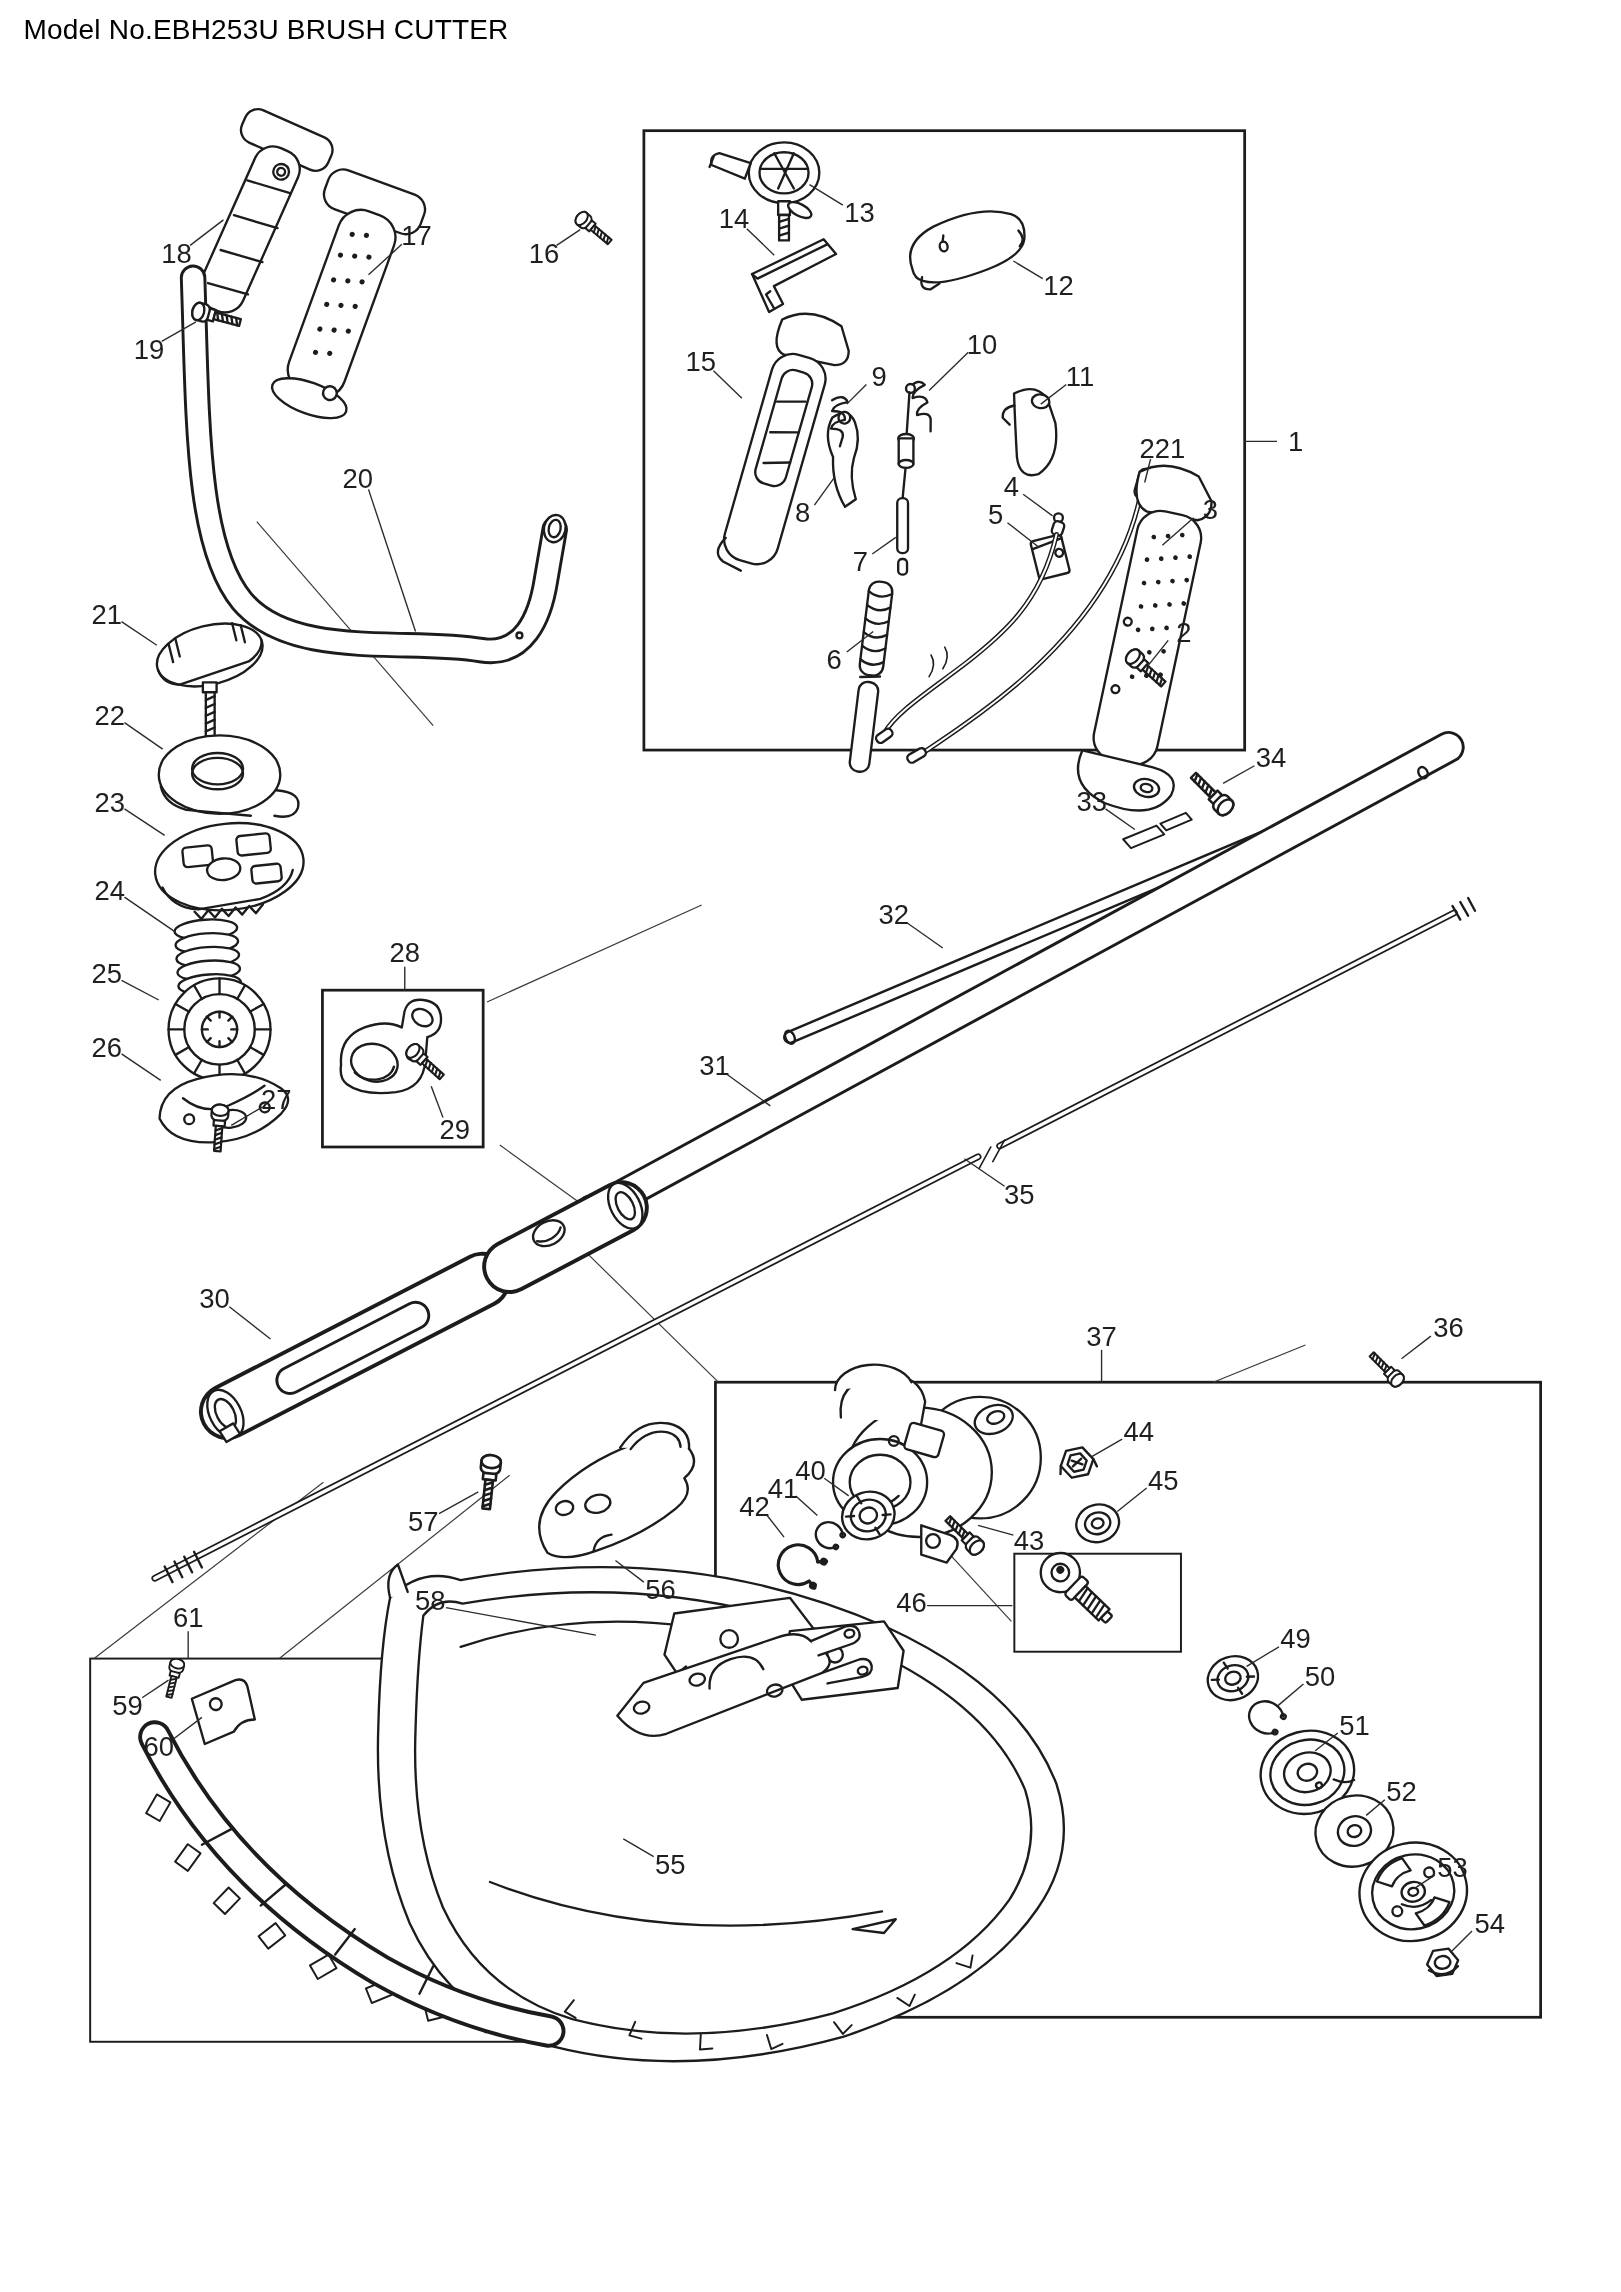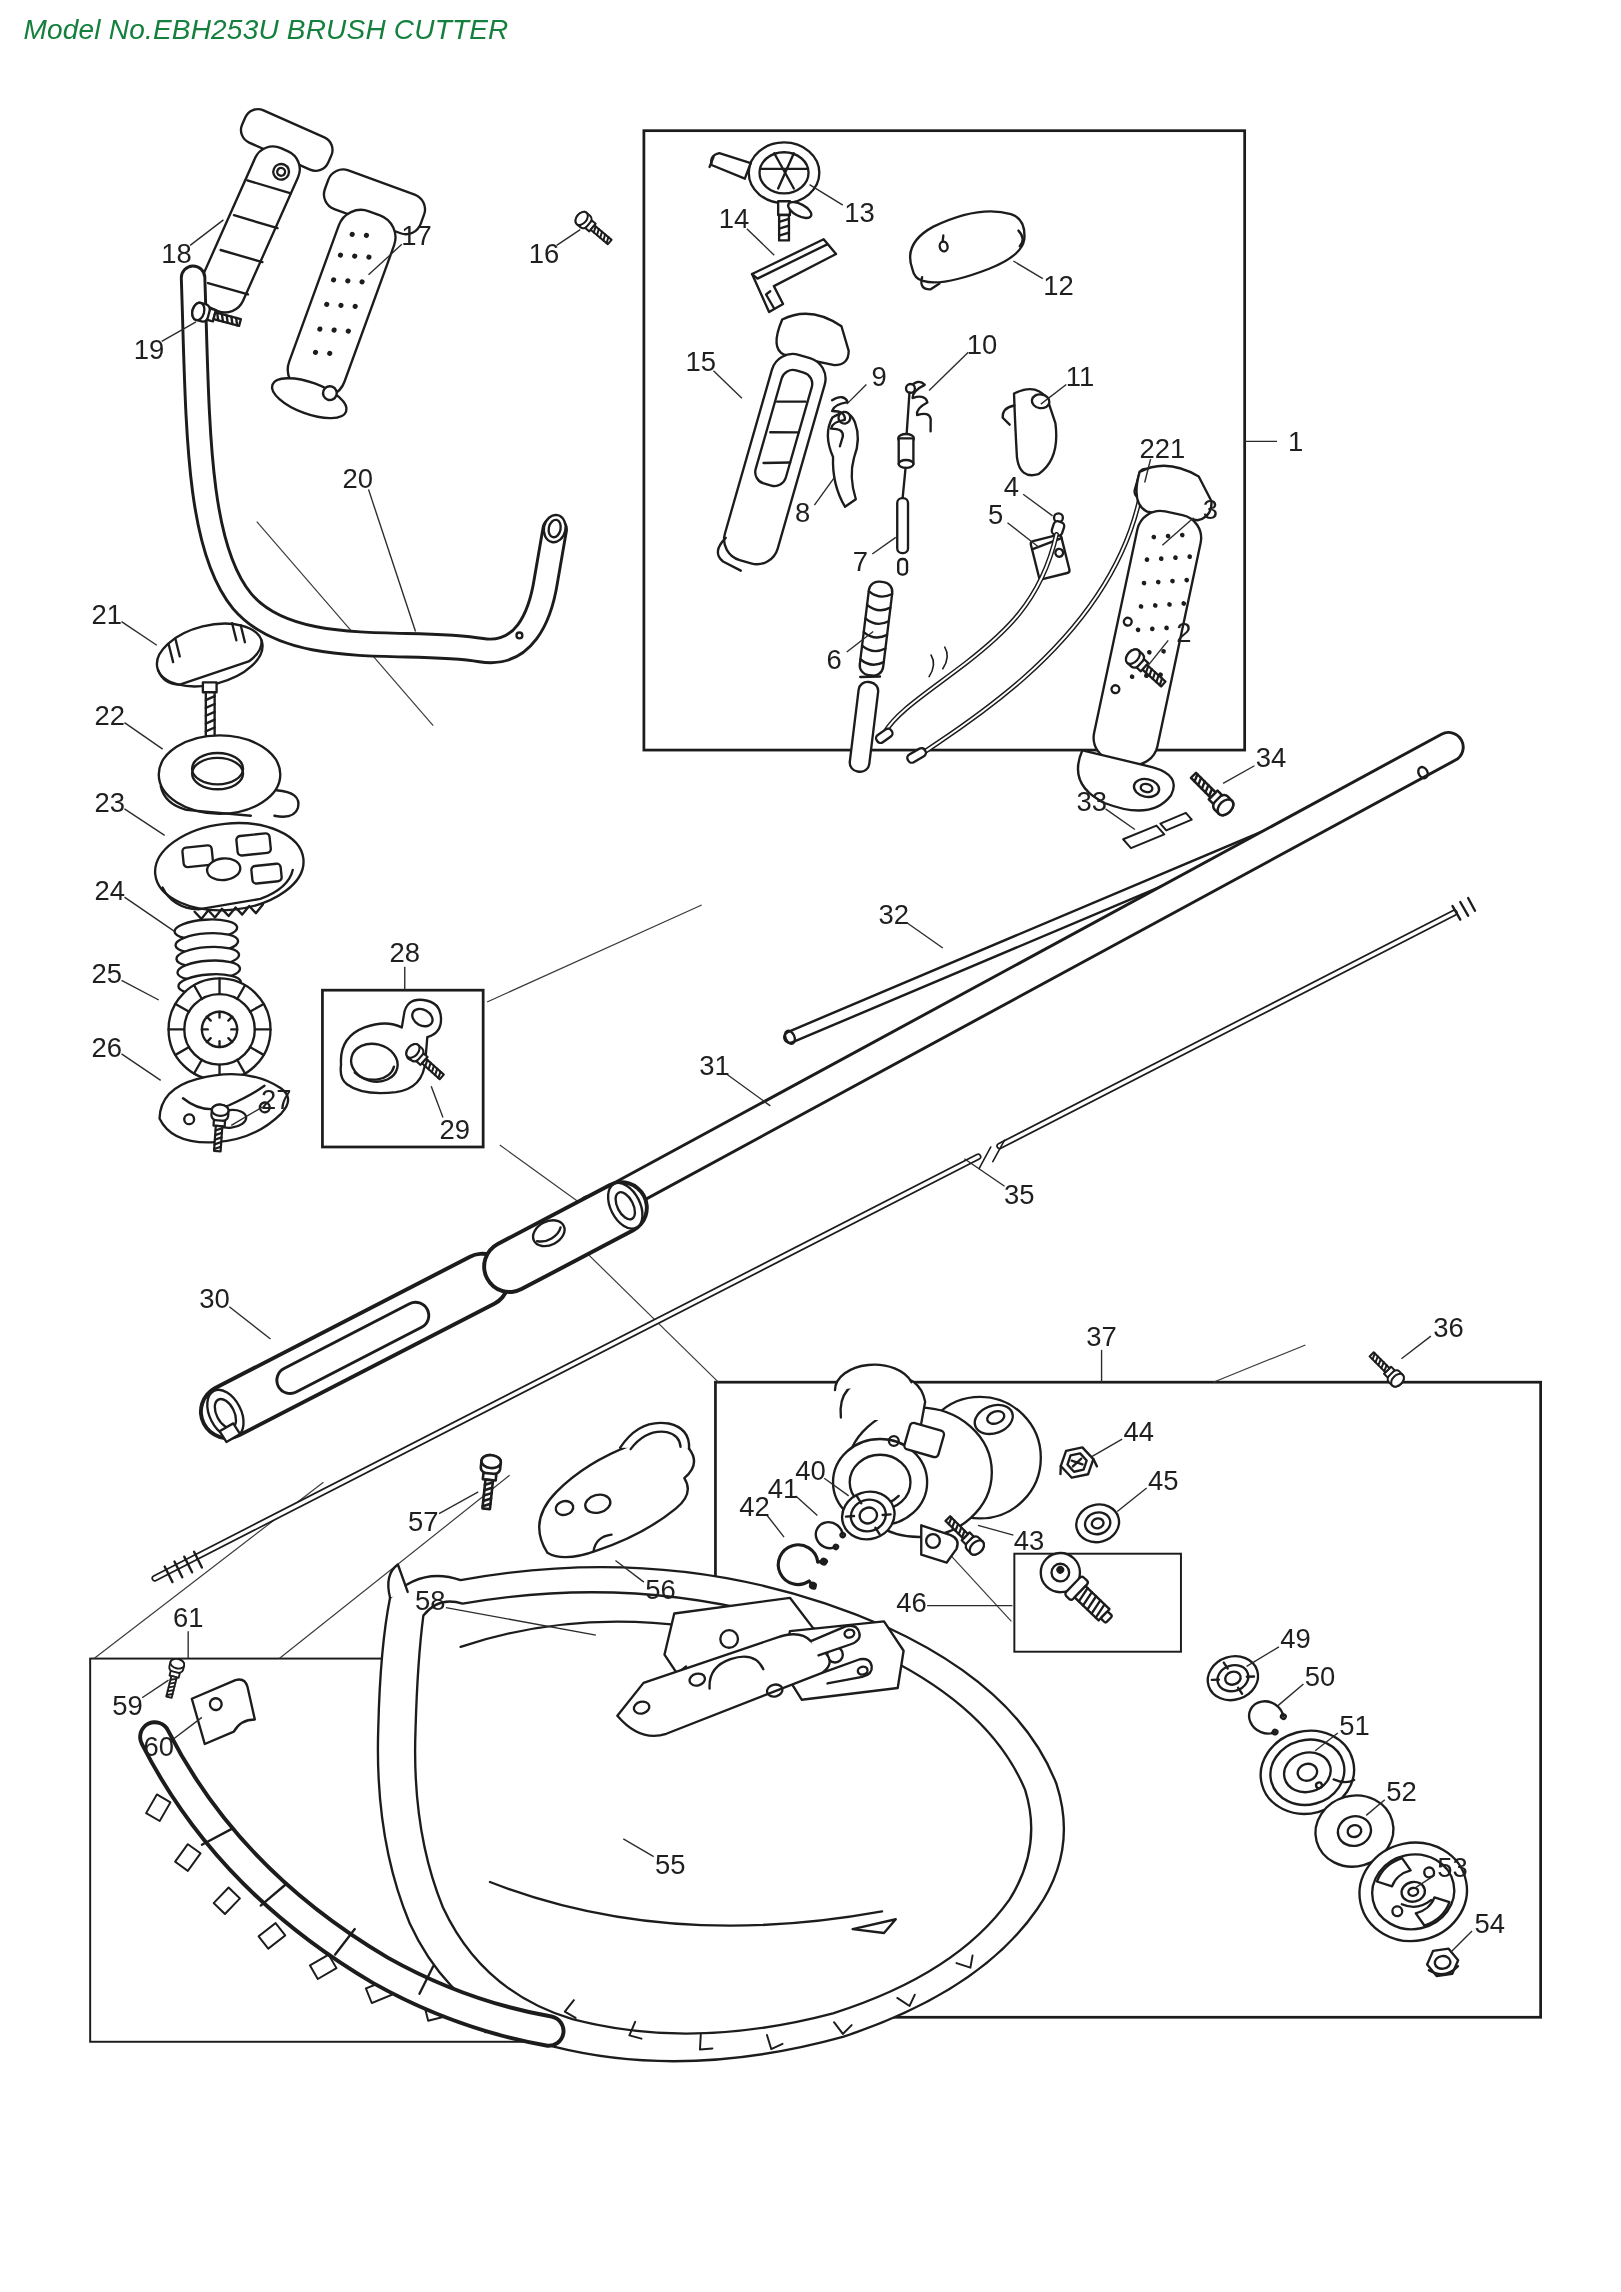--- a/index.html
+++ b/index.html
@@ -1,17 +1,17 @@
 <!DOCTYPE html>
 <html><head>
 <meta charset="utf-8">
 <style>
   html,body{margin:0;padding:0;background:#ffffff;}
   body{width:1621px;height:2293px;position:relative;font-family:"Liberation Sans",sans-serif;}
-  #page-title{position:absolute;left:23.5px;top:13.7px;font-size:28px;color:#15803d;letter-spacing:0.2px;font-style:italic;}
+  #page-title{position:absolute;left:23.5px;top:13.7px;font-size:28px;color:#000000;letter-spacing:0.2px;}
   #diagram-svg{position:absolute;left:0;top:0;}
   .dbox{fill:none;stroke:#1c1c1c;stroke-width:2.8;}
   .dbox.thin{stroke-width:2;}
   .proj{stroke:#3a3a3a;stroke-width:1.2;fill:none;}
   .leader{stroke:#2b2b2b;stroke-width:1.4;fill:none;}
   .plabel{font-family:"Liberation Sans",sans-serif;font-size:28px;fill:#1f1f1f;}
   #art{stroke:#1c1c1c;stroke-width:2.4;fill:none;stroke-linecap:round;stroke-linejoin:round;}
   #art .dot{fill:#1c1c1c;stroke:none;}
 </style>
 </head>

